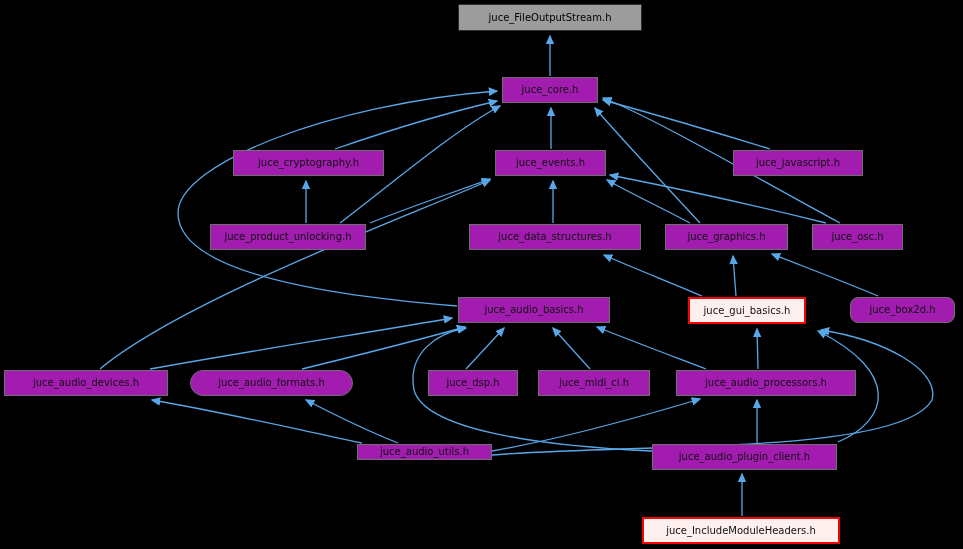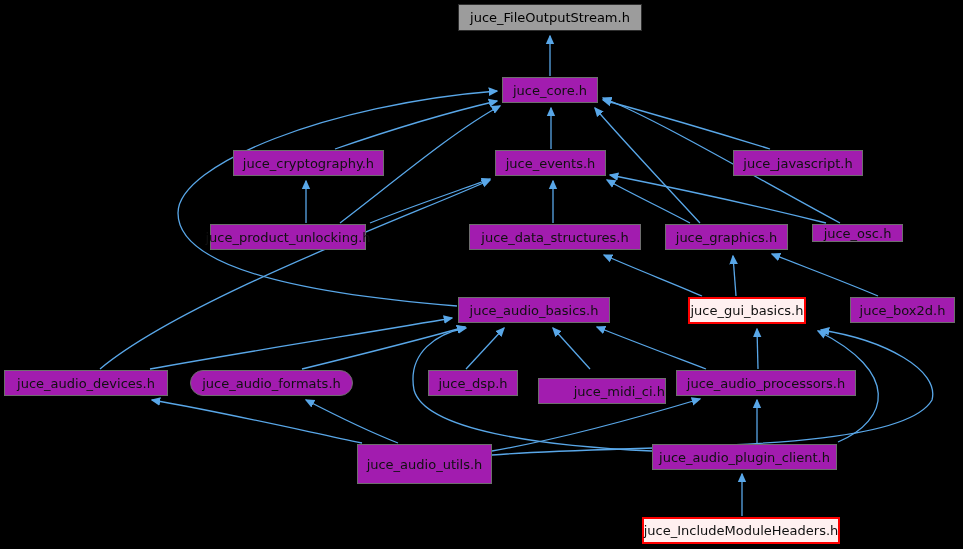--- a/index.html
+++ b/index.html
@@ -8,21 +8,21 @@
     width:963px;height:549px;
     background:#000;
     overflow:hidden;
     font-family:"DejaVu Sans","Liberation Sans",sans-serif;
   }
   #edges{position:absolute;left:0;top:0;width:963px;height:549px;}
   .node{
     position:absolute;
     box-sizing:border-box;
     display:flex;align-items:center;justify-content:center;
-    font-size:13px;line-height:1;
+    font-size:10px;line-height:1;
     white-space:nowrap;
     cursor:pointer;
     z-index:2;
   }
   .node.default{background:#a21caf;border:1px solid #6e6e6e;color:#101010;}
   .node.title{background:#9c9c9c;border:1px solid #2e2e2e;color:#000000;}
   .node.highlight{background:#fff0f0;border:2px solid #ff0000;color:#101010;}
 </style>
 </head>
 <body>
@@ -86,48 +86,48 @@
       </div>
       <div class="node default" style="left: 210px; top: 224px; width: 156px; height: 26px;">
         <span>juce_product_unlocking.h</span>
       </div>
       <div class="node default" style="left: 469px; top: 224px; width: 172px; height: 26px;">
         <span>juce_data_structures.h</span>
       </div>
       <div class="node default" style="left: 665px; top: 224px; width: 123px; height: 26px;">
         <span>juce_graphics.h</span>
       </div>
-      <div class="node default" style="left: 812px; top: 224px; width: 91px; height: 18px;">
+      <div class="node default" style="left: 812px; top: 224px; width: 91px; height: 26px;">
         <span>juce_osc.h</span>
       </div>
       <div class="node default" style="left: 458px; top: 297px; width: 152px; height: 26px;">
         <span>juce_audio_basics.h</span>
       </div>
       <div class="node highlight" style="left: 688px; top: 297px; width: 118px; height: 27px;">
         <span>juce_gui_basics.h</span>
       </div>
-      <div class="node default" style="left: 850px; top: 297px; width: 105px; height: 26px;">
+      <div class="node default" style="left: 850px; top: 297px; width: 105px; height: 26px; border-radius: 8px;">
         <span>juce_box2d.h</span>
       </div>
       <div class="node default" style="left: 4px; top: 370px; width: 164px; height: 26px;">
         <span>juce_audio_devices.h</span>
       </div>
       <div class="node default" style="left: 190px; top: 370px; width: 163px; height: 26px; border-radius: 13px;">
         <span>juce_audio_formats.h</span>
       </div>
       <div class="node default" style="left: 428px; top: 370px; width: 90px; height: 26px;">
         <span>juce_dsp.h</span>
       </div>
-      <div class="node default" style="left: 538px; top: 378px; width: 128px; height: 26px; justify-content: flex-end;">
+      <div class="node default" style="left: 538px; top: 370px; width: 112px; height: 26px;">
         <span>juce_midi_ci.h</span>
       </div>
       <div class="node default" style="left: 676px; top: 370px; width: 180px; height: 26px;">
         <span>juce_audio_processors.h</span>
       </div>
-      <div class="node default" style="left: 357px; top: 444px; width: 135px; height: 40px; text-align: right;">
+      <div class="node default" style="left: 357px; top: 444px; width: 135px; height: 16px; text-align: right;">
         <span>juce_audio_utils.h</span>
       </div>
       <div class="node default" style="left: 652px; top: 444px; width: 185px; height: 26px;">
         <span>juce_audio_plugin_client.h</span>
       </div>
       <div class="node highlight" style="left: 642px; top: 517px; width: 198px; height: 27px;">
         <span>juce_IncludeModuleHeaders.h</span>
       </div>
     </div>
 </div>

